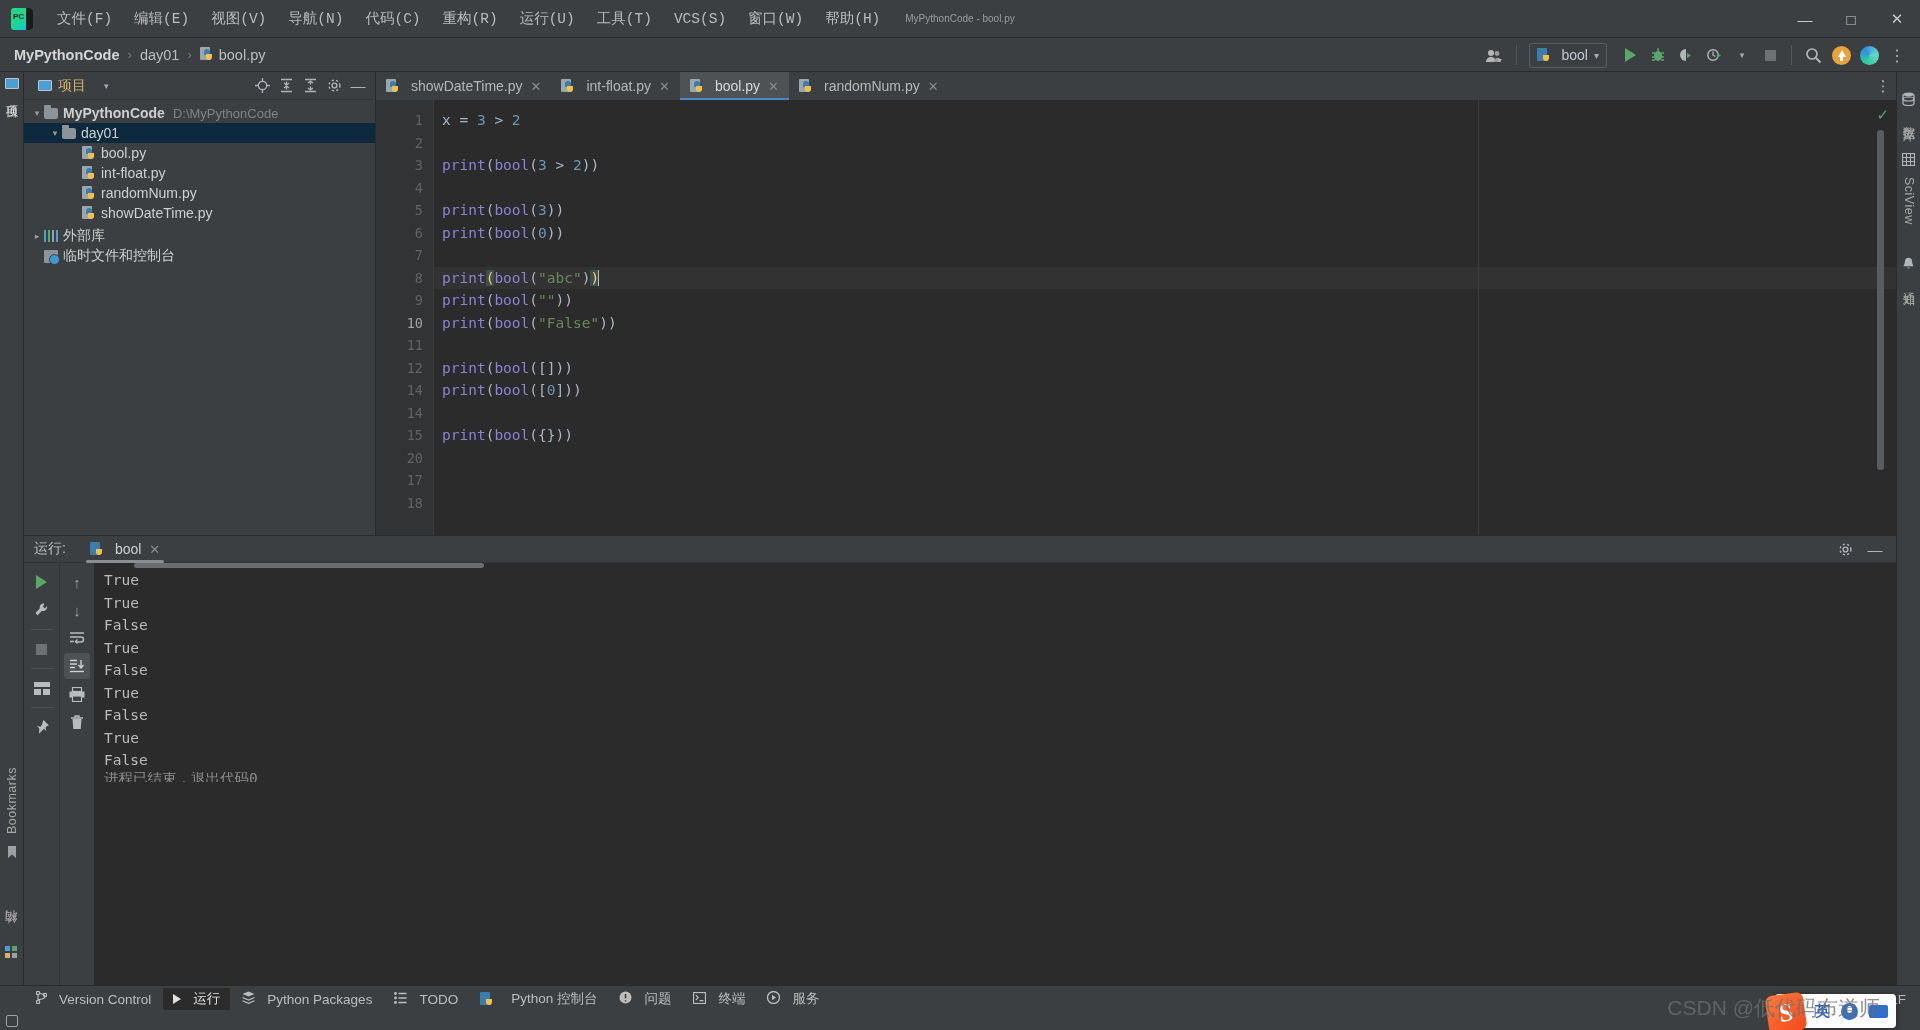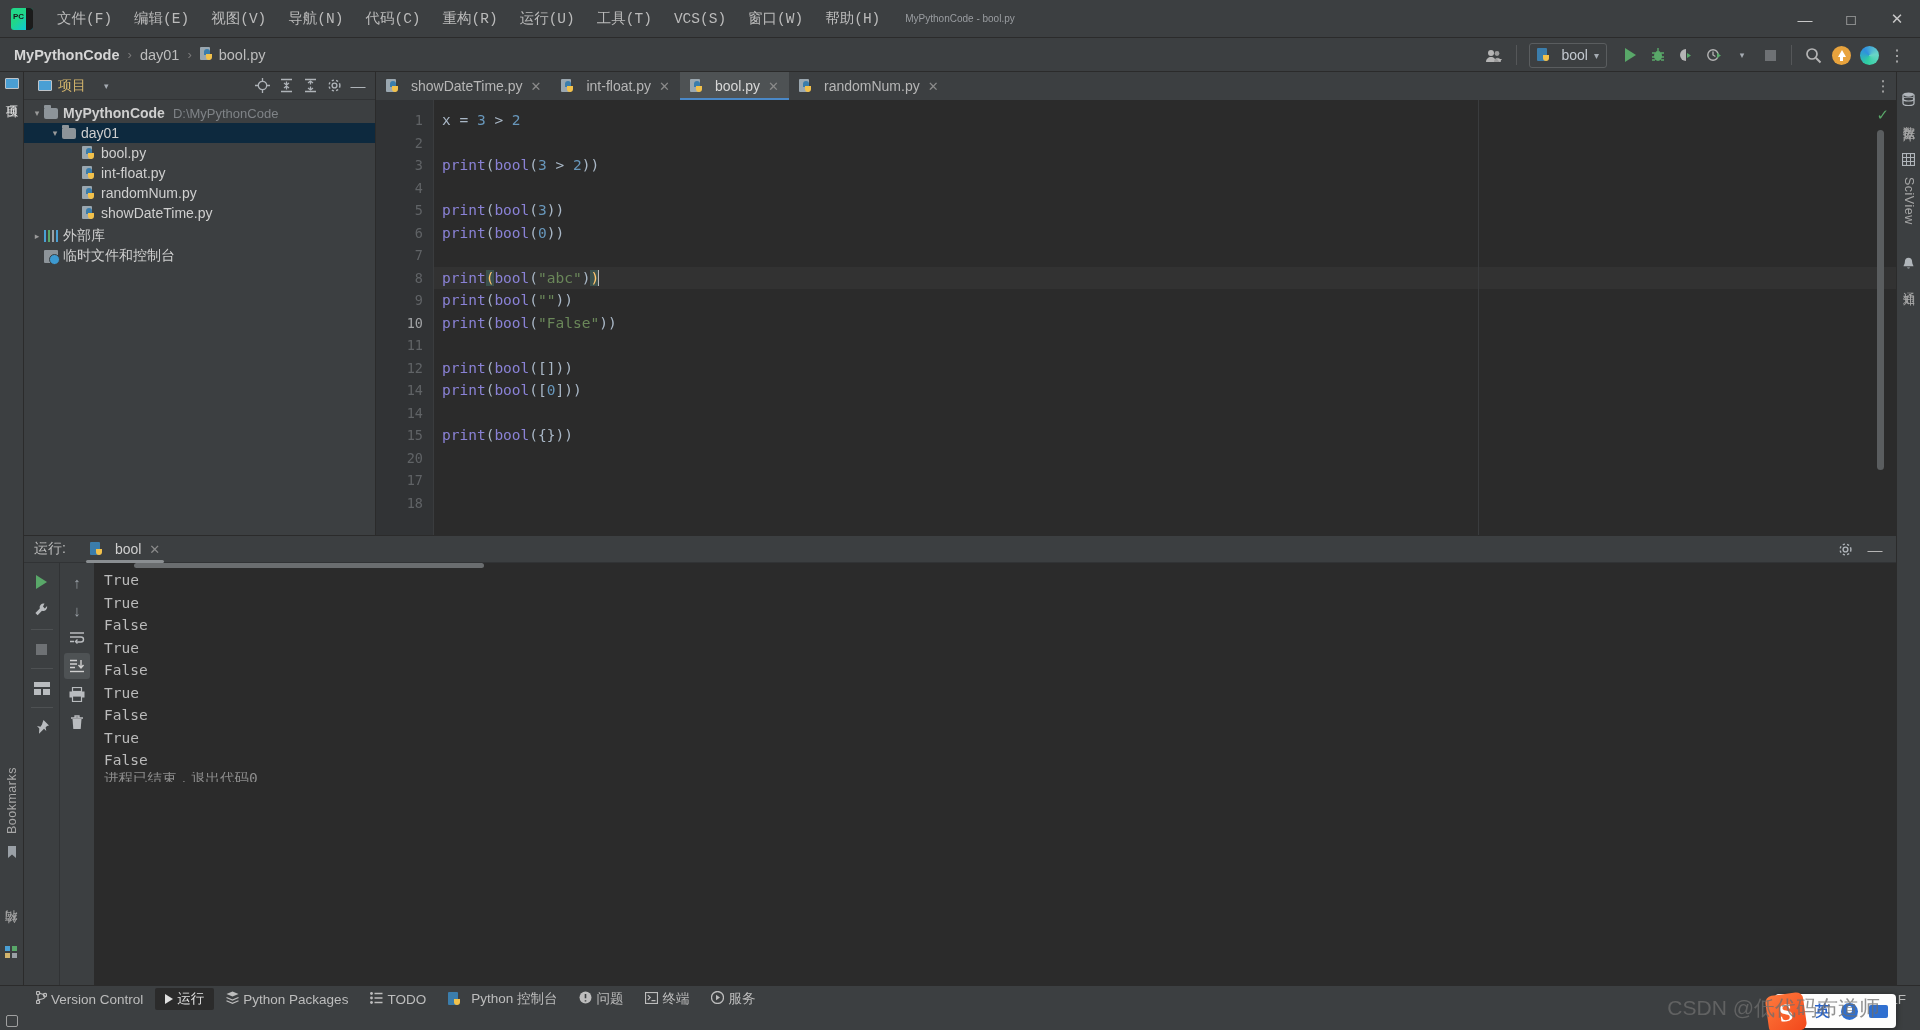--- a/index.html
+++ b/index.html
@@ -267,21 +267,21 @@
   
   .statusbar {
     position: absolute; left: 0; bottom: 0; width: 1920px; height: 45px;
     background: #3c3f41; border-top: 1px solid #2b2b2b;
   }
   .sb-row {
     height: 26px; display: flex; align-items: center; padding-left: 26px; gap: 2px;
     position: relative;
   }
   .sb-item {
-    display: flex; align-items: center; gap: 4px; height: 22px; padding: 0 10px;
+    display: flex; align-items: center; gap: 12px; height: 22px; padding: 0 10px;
     font-size: 13.5px; color: #bdbdbd; border-radius: 2px;
   }
   .sb-item.active { background: #2b2b2b; color: #e0e0e0; }
   .sb-right {
     position: absolute; right: 0; top: 0; height: 26px; display: flex;
     align-items: center; gap: 18px; padding-right: 14px;
     font-size: 13.5px; color: #bdbdbd;
   }
   .sb-bottom {
     height: 18px; display: flex; align-items: center; padding-left: 6px;

